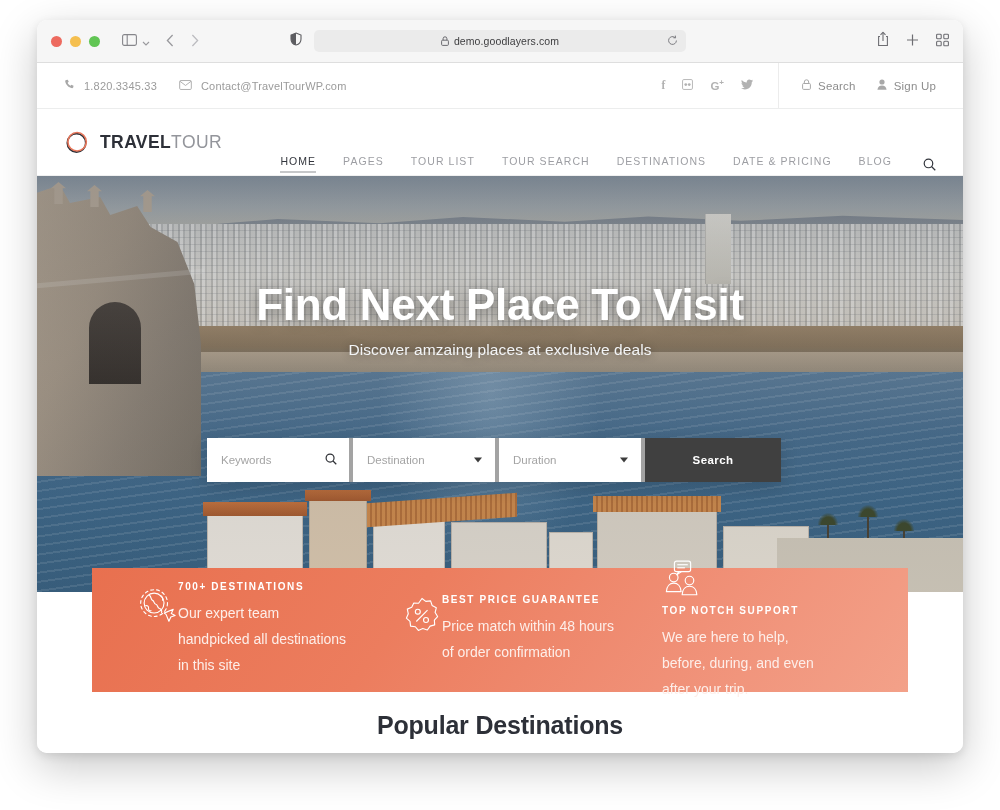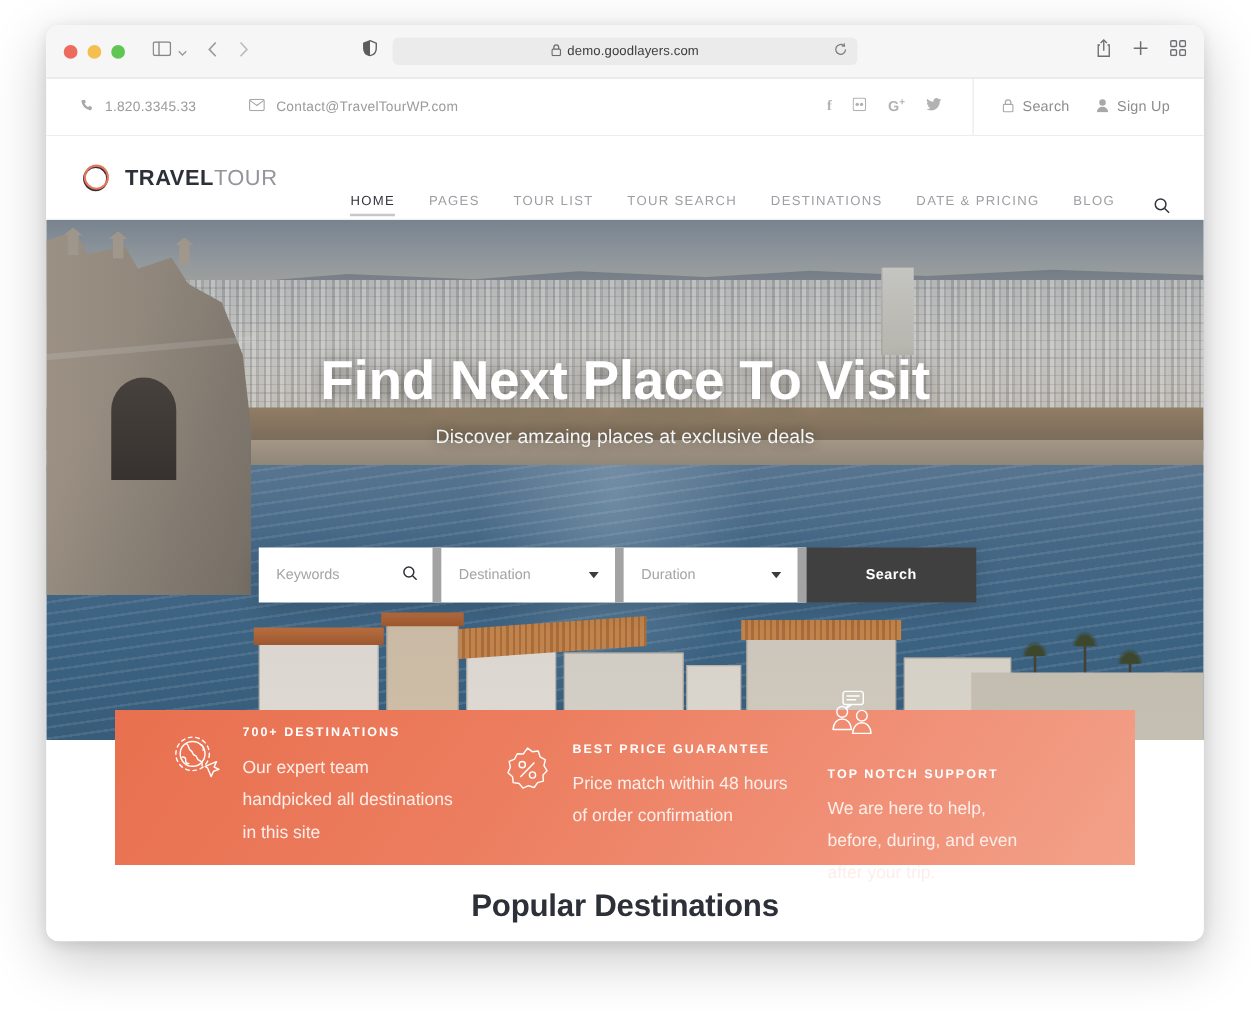--- a/index.html
+++ b/index.html
@@ -76,21 +76,21 @@
   
   .topbar {
     height: 46px;
     border-bottom: 1px solid #eceded;
     display: flex;
     align-items: center;
     padding: 0 0 0 27px;
     font-size: 11px;
     color: #9b9b9b;
   }
-  .topbar-left { display: flex; align-items: center; gap: 42px; }
+  .topbar-left { display: flex; align-items: center; gap: 22px; }
   .tb-item { display: flex; align-items: center; gap: 9px; letter-spacing: .2px; }
   .tb-item svg { flex: 0 0 auto; }
   .topbar-right {
     margin-left: auto;
     display: flex; align-items: center; height: 100%;
   }
   .socials { display: flex; align-items: center; gap: 17px; padding-right: 25px; color: #b2b2b2; }
   .social { font-size: 11.5px; line-height: 1; }
   .account {
     display: flex; align-items: center; gap: 21px;
@@ -267,21 +267,21 @@
     z-index: 6;
     box-shadow: 0 5px 18px rgba(0,0,0,.14);
   }
   .sfield {
     background: #fff;
     display: flex; align-items: center;
     padding: 0 14px;
     position: relative;
     font-size: 11.5px;
     color: #a4a4a4;
-    border-right: 7px solid #a3a3a3;
+    border-right: 4px solid #a3a3a3;
   }
   .sfield.keywords { width: 146px; }
   .sfield.destination { width: 146px; }
   .sfield.duration { width: 146px; }
   .sfield .caret {
     position: absolute; right: 13px; top: 50%;
     transform: translateY(-50%);
     width: 0; height: 0;
     border-left: 4px solid transparent;
     border-right: 4px solid transparent;
@@ -304,21 +304,20 @@
     left: 55px; top: 505px;
     width: 816px; height: 124px;
     background: linear-gradient(125deg, #e8704f 0%, #ec7d5e 38%, #f09077 72%, #f3a189 100%);
     display: flex;
     align-items: center;
     z-index: 7;
   }
   .feature {
     flex: 1;
     display: flex;
-    gap: 16px;
     align-items: flex-start;
     padding-left: 42px;
   }
   .feature:nth-child(2) { padding-left: 22px; }
   .feature:nth-child(3) { padding-left: 14px; flex-direction: column; }
   .feat-icon { flex: 0 0 auto; margin-top: 2px; }
   .feat-title {
     font-size: 10px;
     font-weight: 700;
     color: #ffffff;

